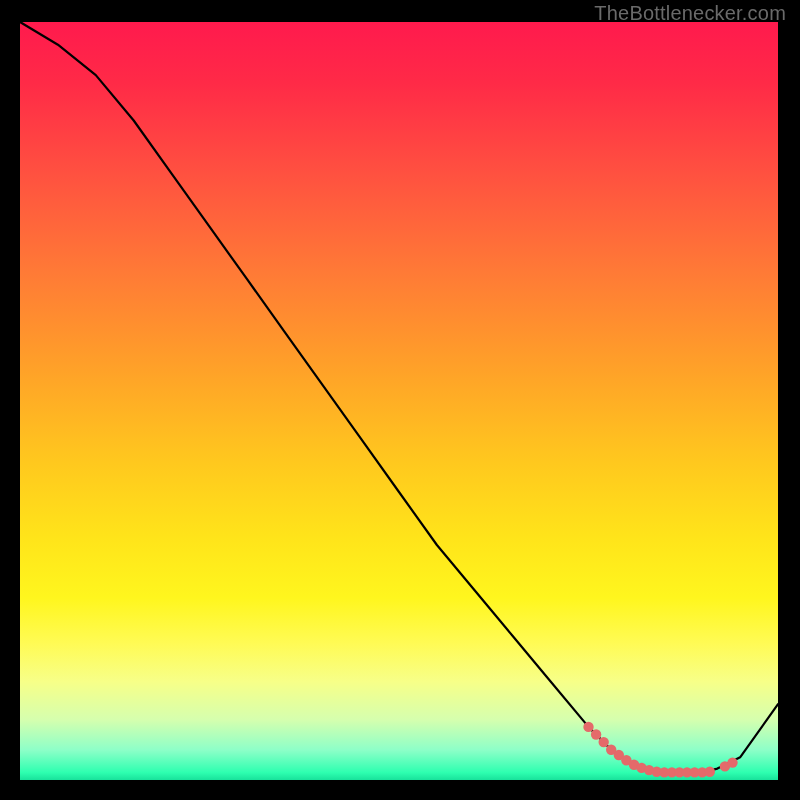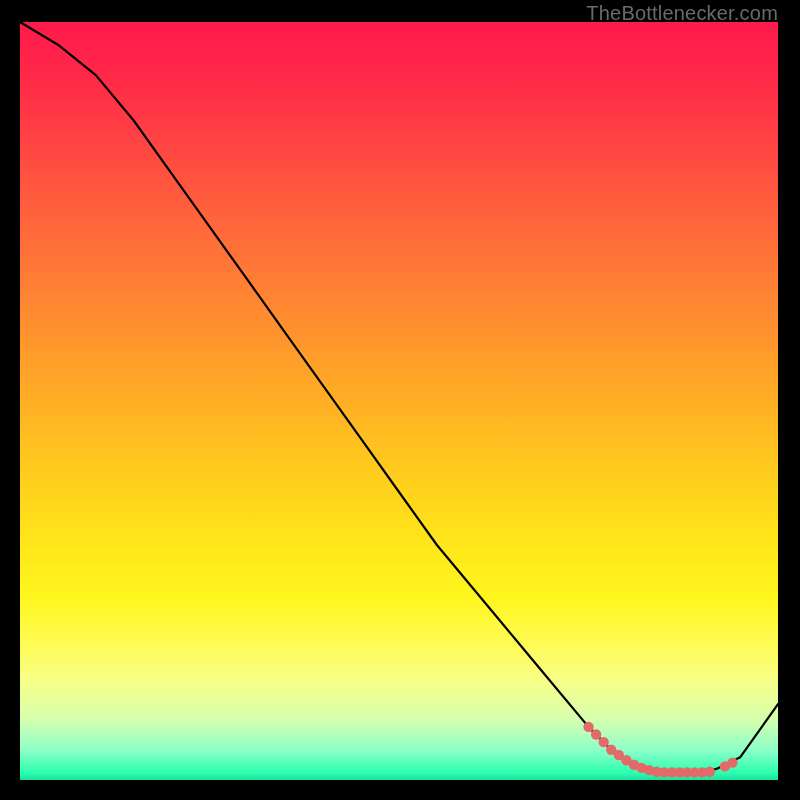--- a/index.html
+++ b/index.html
@@ -43,21 +43,21 @@
   svg.curve {
     position: absolute;
     left: 0; top: 0;
     width: 758px;
     height: 758px;
     overflow: visible;
   }
   .watermark {
     position: absolute;
     top: 2px;
-    right: 22px;
+    right: 14px;
     color: #6a6a6a;
     font-size: 20px;
     font-weight: 500;
     letter-spacing: 0.2px;
     user-select: none;
   }
 </style>
 </head>
 <body>
 

